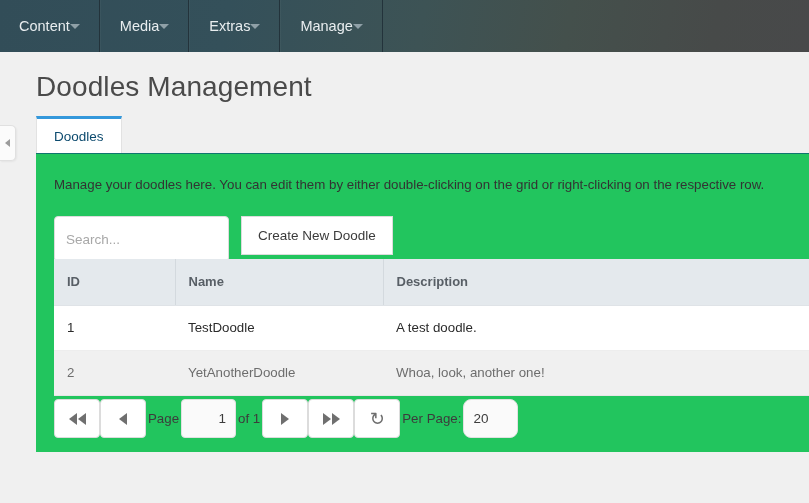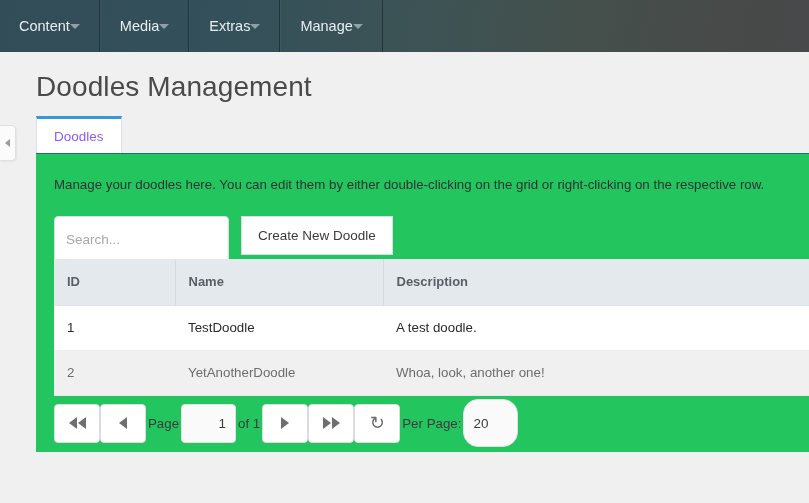--- a/index.html
+++ b/index.html
@@ -65,21 +65,21 @@
     height: 37px;
     display: flex;
     align-items: flex-end;
   }
   .tab {
     height: 37px;
     padding: 0 17px;
     display: flex;
     align-items: center;
     font-size: 13.5px;
-    color: #8b5cf6;
+    color: #0c4a6e;
     background: #ffffff;
     border-top: 3px solid #3498db;
     border-left: 1px solid #e2e2e2;
     border-right: 1px solid #e2e2e2;
     cursor: pointer;
     user-select: none;
     position: relative;
   }
 
   
@@ -210,23 +210,23 @@
     background: #fafafa;
     text-align: right;
     padding: 0 9px;
     font-size: 13.5px;
     font-family: "Liberation Sans", sans-serif;
     color: #3c3c3c;
     outline: none;
   }
   .pp-input {
     width: 55px;
-    height: 48px;
+    height: 39px;
     border: 1px solid #e1e1e1;
-    border-radius: 15px;
+    border-radius: 8px;
     background: #fafafa;
     text-align: left;
     padding: 0 9px;
     font-size: 13.5px;
     font-family: "Liberation Sans", sans-serif;
     color: #3c3c3c;
     outline: none;
   }
 
   

